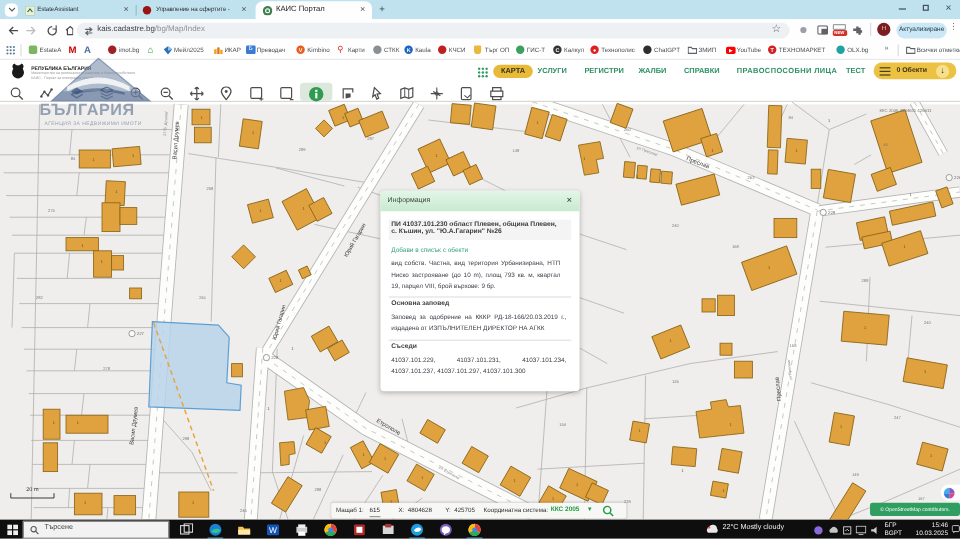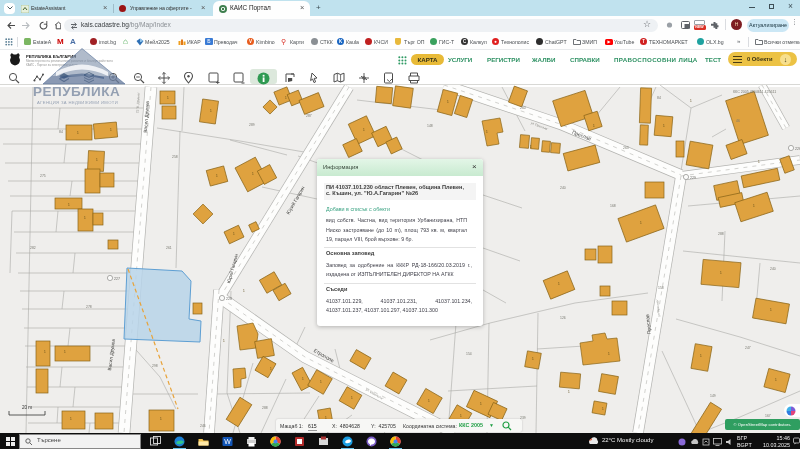--- a/index.html
+++ b/index.html
@@ -622,21 +622,21 @@
  <div class="abs" style="left:9px;top:127px;font-size:5.6px;font-weight:bold;color:#3b3b3b">Съседи</div>
  <div class="abs" style="left:9px;top:138px;width:146px;font-size:5.3px;color:#41414b;line-height:8.8px;text-align:justify;white-space:normal">41037.101.229, 41037.101.231, 41037.101.234, 41037.101.237, 41037.101.297, 41037.101.300</div>
 </div>
 
 <svg class="abs" style="left:0;top:48px;pointer-events:none" width="180" height="60">
  <polygon points="82,0.5 125,36 43,36" fill="#7b8ea9" fill-opacity="0.6" stroke="#4f6a94" stroke-opacity="0.55" stroke-width="1"></polygon>
  <path d="M56,24 Q82,9 108,24 L108,28 Q82,15 56,28 Z" fill="#fff" fill-opacity="0.8"></path>
     <polygon points="52,28 115,28 125,36 43,36" fill="#5d7296" fill-opacity="0.45"></polygon>
  <path d="M60,29 Q82,22 104,29 L104,31 Q82,25 60,31 Z" fill="#2c4a78" fill-opacity="0.5"></path>
 </svg>
-<div class="abs" style="left:33px;top:84px;width:100px;font-size:13.5px;font-weight:bold;color:#8593a9;opacity:0.85;letter-spacing:0.5px">РЕПУБЛИКА</div>
+<div class="abs" style="left:33px;top:84px;width:100px;font-size:13.5px;font-weight:bold;color:#8593a9;opacity:0.85;letter-spacing:0.5px">БЪЛГАРИЯ</div>
 <div class="abs" style="left:37px;top:99.5px;width:100px;font-size:4.2px;color:#8593a9;opacity:0.85;letter-spacing:0.35px">АГЕНЦИЯ ЗА НЕДВИЖИМИ ИМОТИ</div>
 <div class="abs" style="left:0;top:433px;width:800px;height:16px;background:#0e0e0e">
     <svg class="abs" style="left:6px;top:4px" width="9" height="9">
       <rect width="4" height="4" fill="#eee"></rect>
       <rect x="5" width="4" height="4" fill="#eee"></rect>
       <rect y="5" width="4" height="4" fill="#eee"></rect>
       <rect x="5" y="5" width="4" height="4" fill="#eee"></rect>
     </svg>
     <div class="abs" style="left:19px;top:1px;width:122px;height:15px;background:#f2f2f2;border:1px solid #888"></div>
     <svg class="abs" style="left:25px;top:5px" width="8" height="8">

